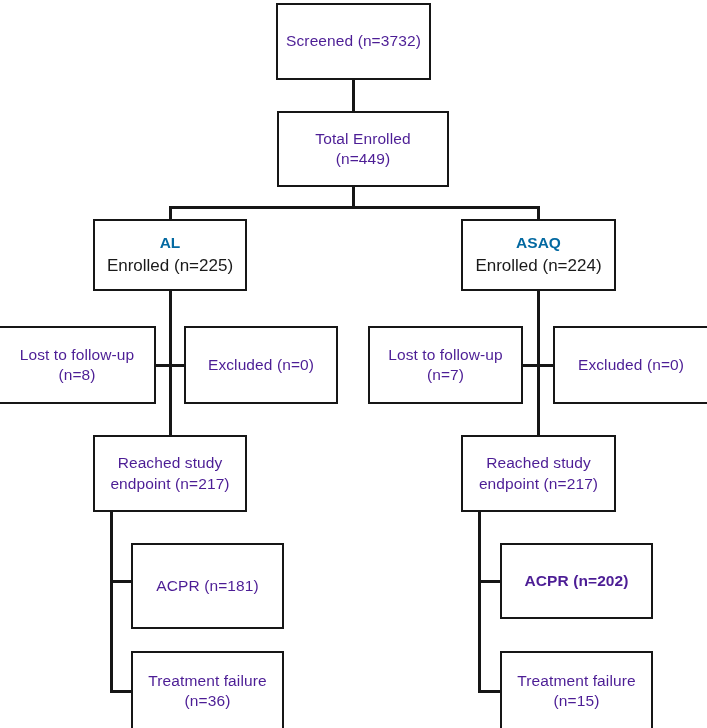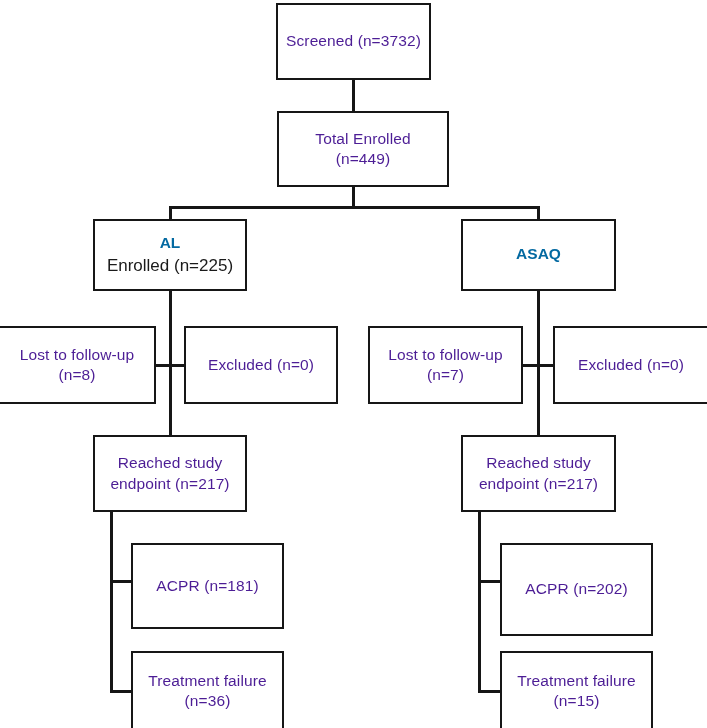--- a/index.html
+++ b/index.html
@@ -103,20 +103,21 @@
   <div class="node" style="left:93px; top:219px; width:154px; height:72px;">
     <span>
       <span class="node-title">AL</span>
       <span class="node-sub">Enrolled (n=225)</span>
     </span>
   </div>
 
   <div class="node" style="left:461px; top:219px; width:155px; height:72px;">
     <span>
       <span class="node-title">ASAQ</span>
+      <span class="node-sub">Enrolled (n=224)</span>
     </span>
   </div>
 
   <div class="node" style="left:-2px; top:326px; width:158px; height:78px;">
     <span class="node-text">Lost to follow-up
 (n=8)</span>
   </div>
 
   <div class="node" style="left:184px; top:326px; width:154px; height:78px;">
     <span class="node-text">Excluded (n=0)</span>
@@ -143,21 +144,21 @@
 
   <div class="node" style="left:131px; top:543px; width:153px; height:86px;">
     <span class="node-text">ACPR (n=181)</span>
   </div>
 
   <div class="node" style="left:131px; top:651px; width:153px; height:80px;">
     <span class="node-text">Treatment failure
 (n=36)</span>
   </div>
 
-  <div class="node" style="left:500px; top:543px; width:153px; height:93px;">
+  <div class="node" style="left:500px; top:543px; width:153px; height:76px;font-weight:bold;">
     <span class="node-text">ACPR (n=202)</span>
   </div>
 
   <div class="node" style="left:500px; top:651px; width:153px; height:80px;">
     <span class="node-text">Treatment failure
 (n=15)</span>
   </div>
 
 </div>
 

